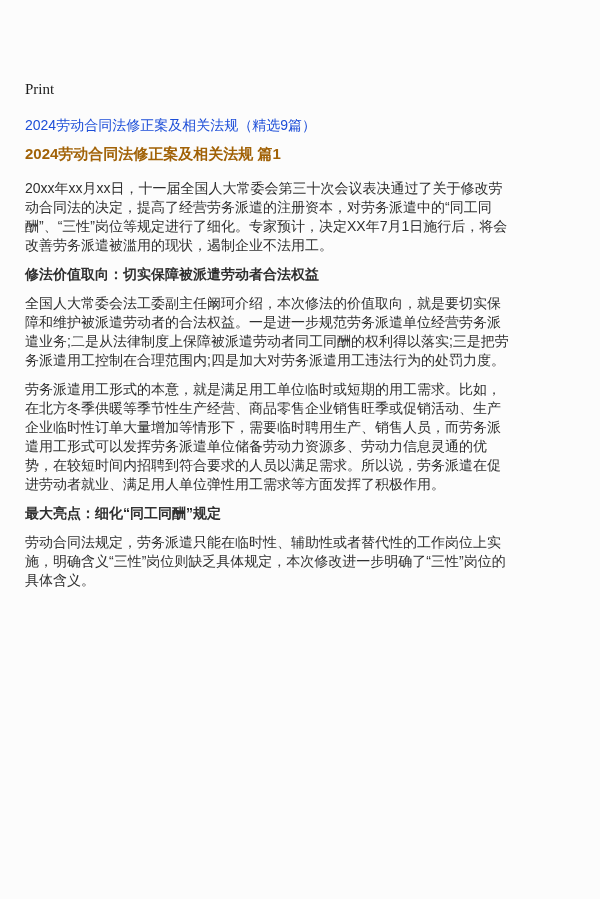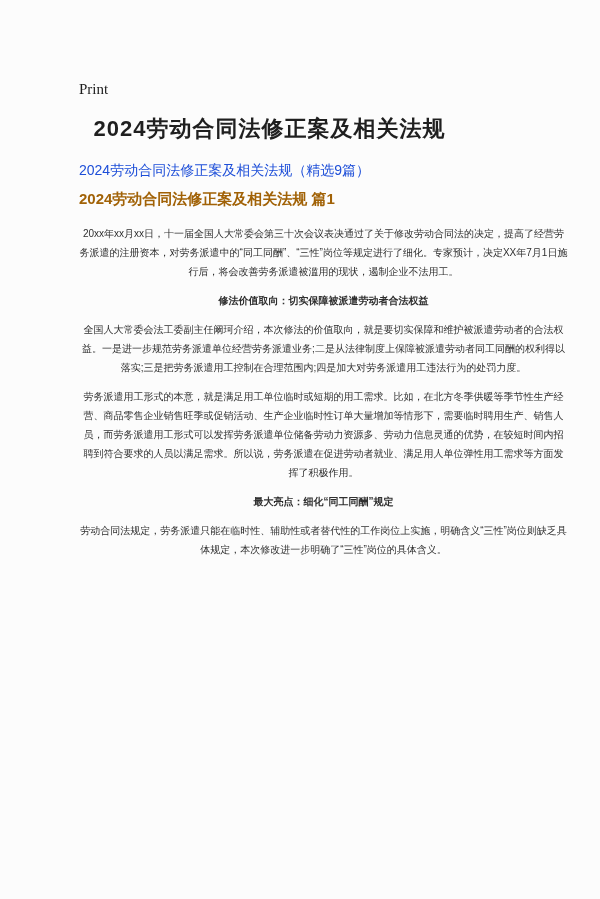--- a/index.html
+++ b/index.html
@@ -11,21 +11,21 @@
       height: 899px;
       background: #fcfcfc;
       color: #2f2f2f;
       font-family: "Liberation Sans", sans-serif;
       overflow: hidden;
     }
     .page {
       box-sizing: border-box;
       width: 512px;
       height: 899px;
-      padding: 80px 52px 0 79px;
+      padding: 80px 52px 0 25px;
       background: #fcfcfc;
     }
     .print-row {
       margin: 0;
     }
     .print-link {
       display: inline-block;
       font-family: "Liberation Serif", serif;
       font-size: 15px;
       line-height: 15px;
@@ -55,44 +55,43 @@
       font-size: 15px;
       line-height: 20px;
       font-weight: bold;
       color: #a16207;
     }
     .article {
       width: 493px;
     }
     .article p {
       margin: 10px 4px 0 0;
-      font-size: 10px;
+      font-size: 14px;
       line-height: 19px;
       color: #2f2f2f;
-      text-align: center;
+      text-align: left;
       word-break: break-all;
     }
     .article p.first {
       margin-top: 15px;
     }
     .article p.subhead {
       
       font-weight: bold;
     }
   </style>
 </head>
 <body>
 
 <div class="page">
 
   <div class="print-row">
     <span class="print-link">Print</span>
   </div>
 
-  <h1 class="doc-title">2024劳动合同法修正案及相关法规</h1>
 
   <p class="doc-subtitle">2024劳动合同法修正案及相关法规（精选9篇）</p>
 
   <h2 class="section-title">2024劳动合同法修正案及相关法规 篇1</h2>
 
   <div class="article">
     <p class="first">20xx年xx月xx日，十一届全国人大常委会第三十次会议表决通过了关于修改劳动合同法的决定，提高了经营劳务派遣的注册资本，对劳务派遣中的“同工同酬”、“三性”岗位等规定进行了细化。专家预计，决定XX年7月1日施行后，将会改善劳务派遣被滥用的现状，遏制企业不法用工。</p>
     <p class="subhead">修法价值取向：切实保障被派遣劳动者合法权益</p>
     <p>全国人大常委会法工委副主任阚珂介绍，本次修法的价值取向，就是要切实保障和维护被派遣劳动者的合法权益。一是进一步规范劳务派遣单位经营劳务派遣业务;二是从法律制度上保障被派遣劳动者同工同酬的权利得以落实;三是把劳务派遣用工控制在合理范围内;四是加大对劳务派遣用工违法行为的处罚力度。</p>
     <p>劳务派遣用工形式的本意，就是满足用工单位临时或短期的用工需求。比如，在北方冬季供暖等季节性生产经营、商品零售企业销售旺季或促销活动、生产企业临时性订单大量增加等情形下，需要临时聘用生产、销售人员，而劳务派遣用工形式可以发挥劳务派遣单位储备劳动力资源多、劳动力信息灵通的优势，在较短时间内招聘到符合要求的人员以满足需求。所以说，劳务派遣在促进劳动者就业、满足用人单位弹性用工需求等方面发挥了积极作用。</p>

